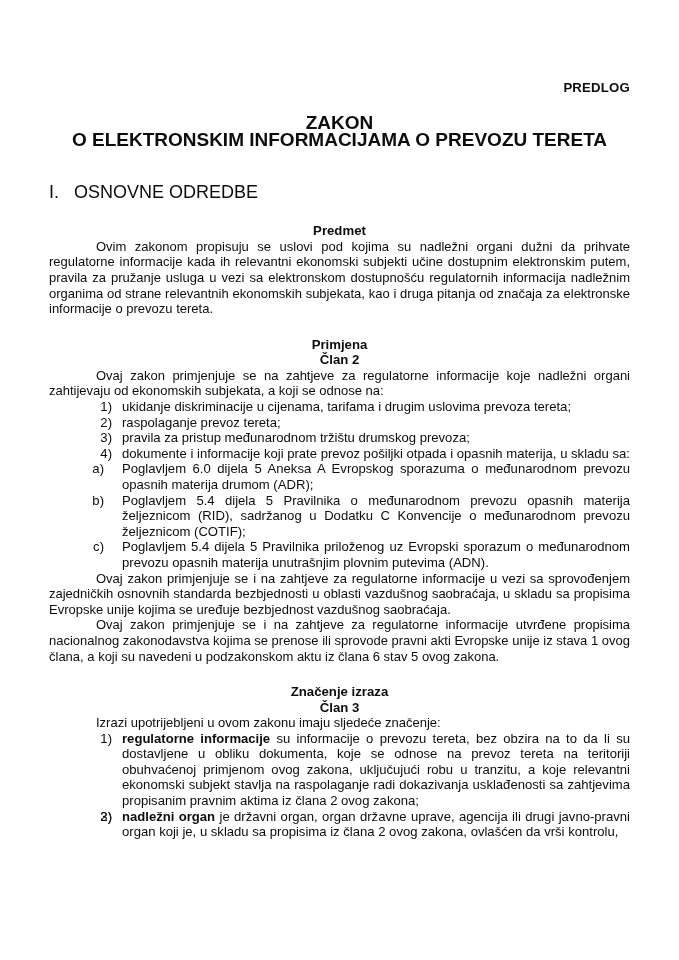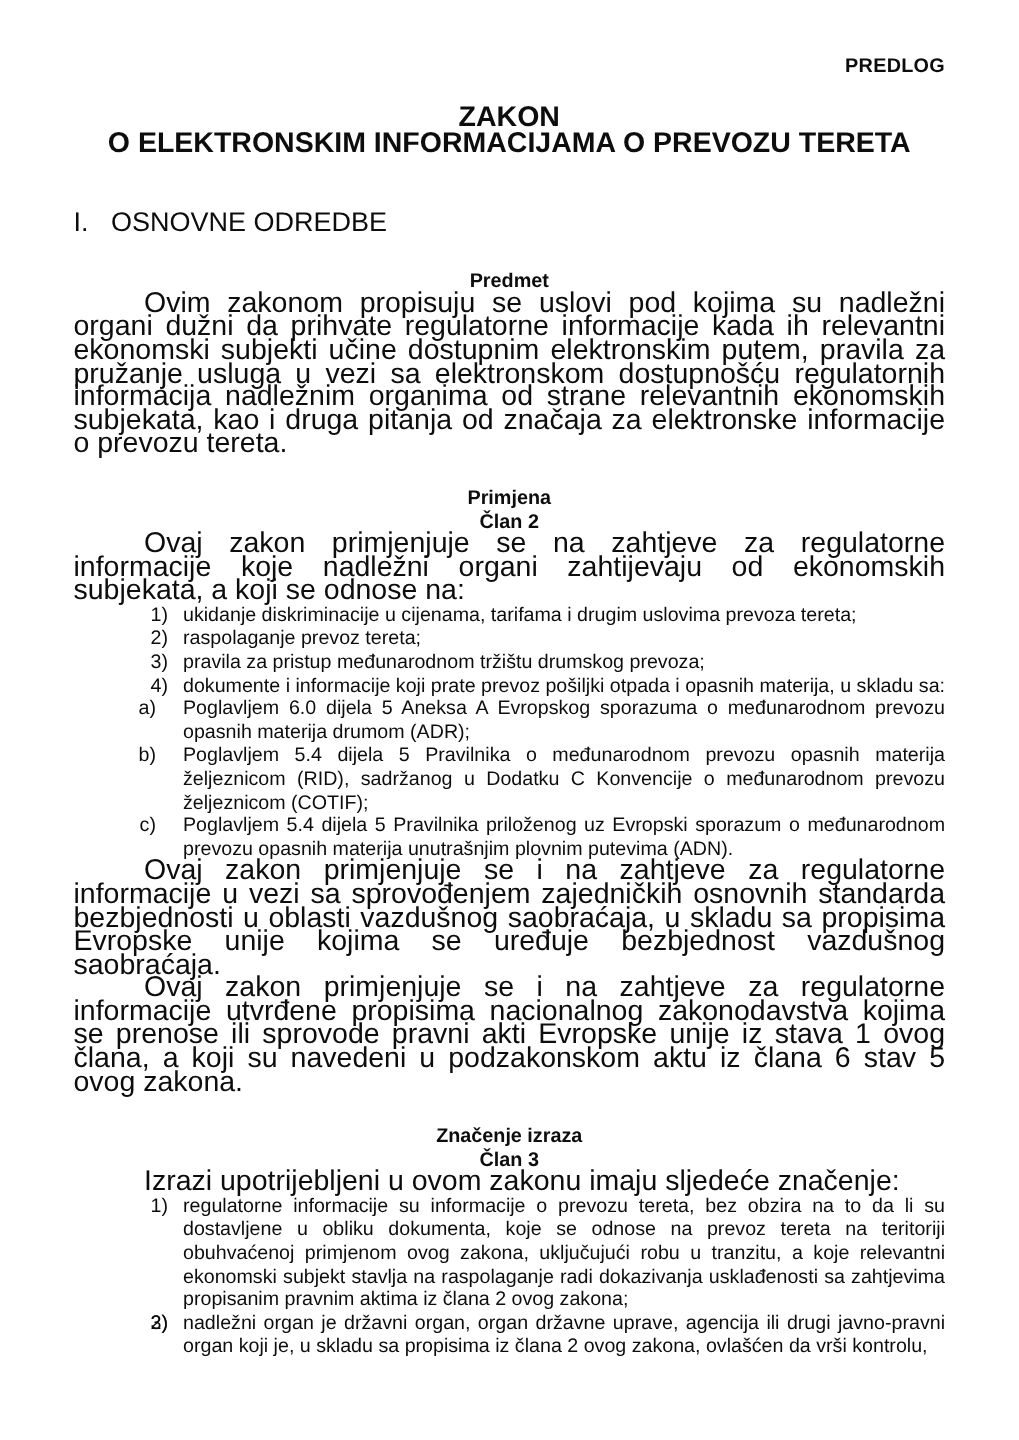--- a/index.html
+++ b/index.html
@@ -25,21 +25,21 @@
   }
   .content {
     position: absolute;
     left: 49px;
     top: 0;
     width: 581px;
   }
 
   
   .predlog {
-    margin-top: 36px;
+    margin-top: 80px;
     text-align: right;
     font-weight: bold;
     font-size: 13.2px;
     letter-spacing: 0.2px;
     line-height: 1.2;
   }
   .doc-title {
     margin-top: 18px;
     text-align: center;
     font-weight: bold;
@@ -68,21 +68,21 @@
     font-size: 13.2px;
     line-height: 15.5px;
     margin-top: 19px;
   }
   .article-head .art-name { display: block; margin-top: 20px; }
   .article-head .art-num  { display: block; }
 
   
   p.body {
     margin: 0;
-    font-size: 19px;
+    font-size: 13px;
     line-height: 15.6px;
     text-align: justify;
     text-indent: 47px;
     hyphens: none;
   }
 
   
   ol.lst, ul.lst {
     list-style: none;
     margin: 0;
@@ -105,21 +105,21 @@
     line-height: 15.6px;
   }
   li.item > .txt { display: block; }
 
   
   li.item.alpha { padding-left: 73px; }
   li.item.alpha > .marker {
     width: 55px;
   }
 
-  li.item b, p.body b { font-weight: normal; }
+  li.item b, p.body b { font-weight: bold; }
 </style>
 </head>
 <body>
 
 <div class="page">
   <div class="content">
 
     <div class="predlog">PREDLOG</div>
 
     <div class="doc-title">

